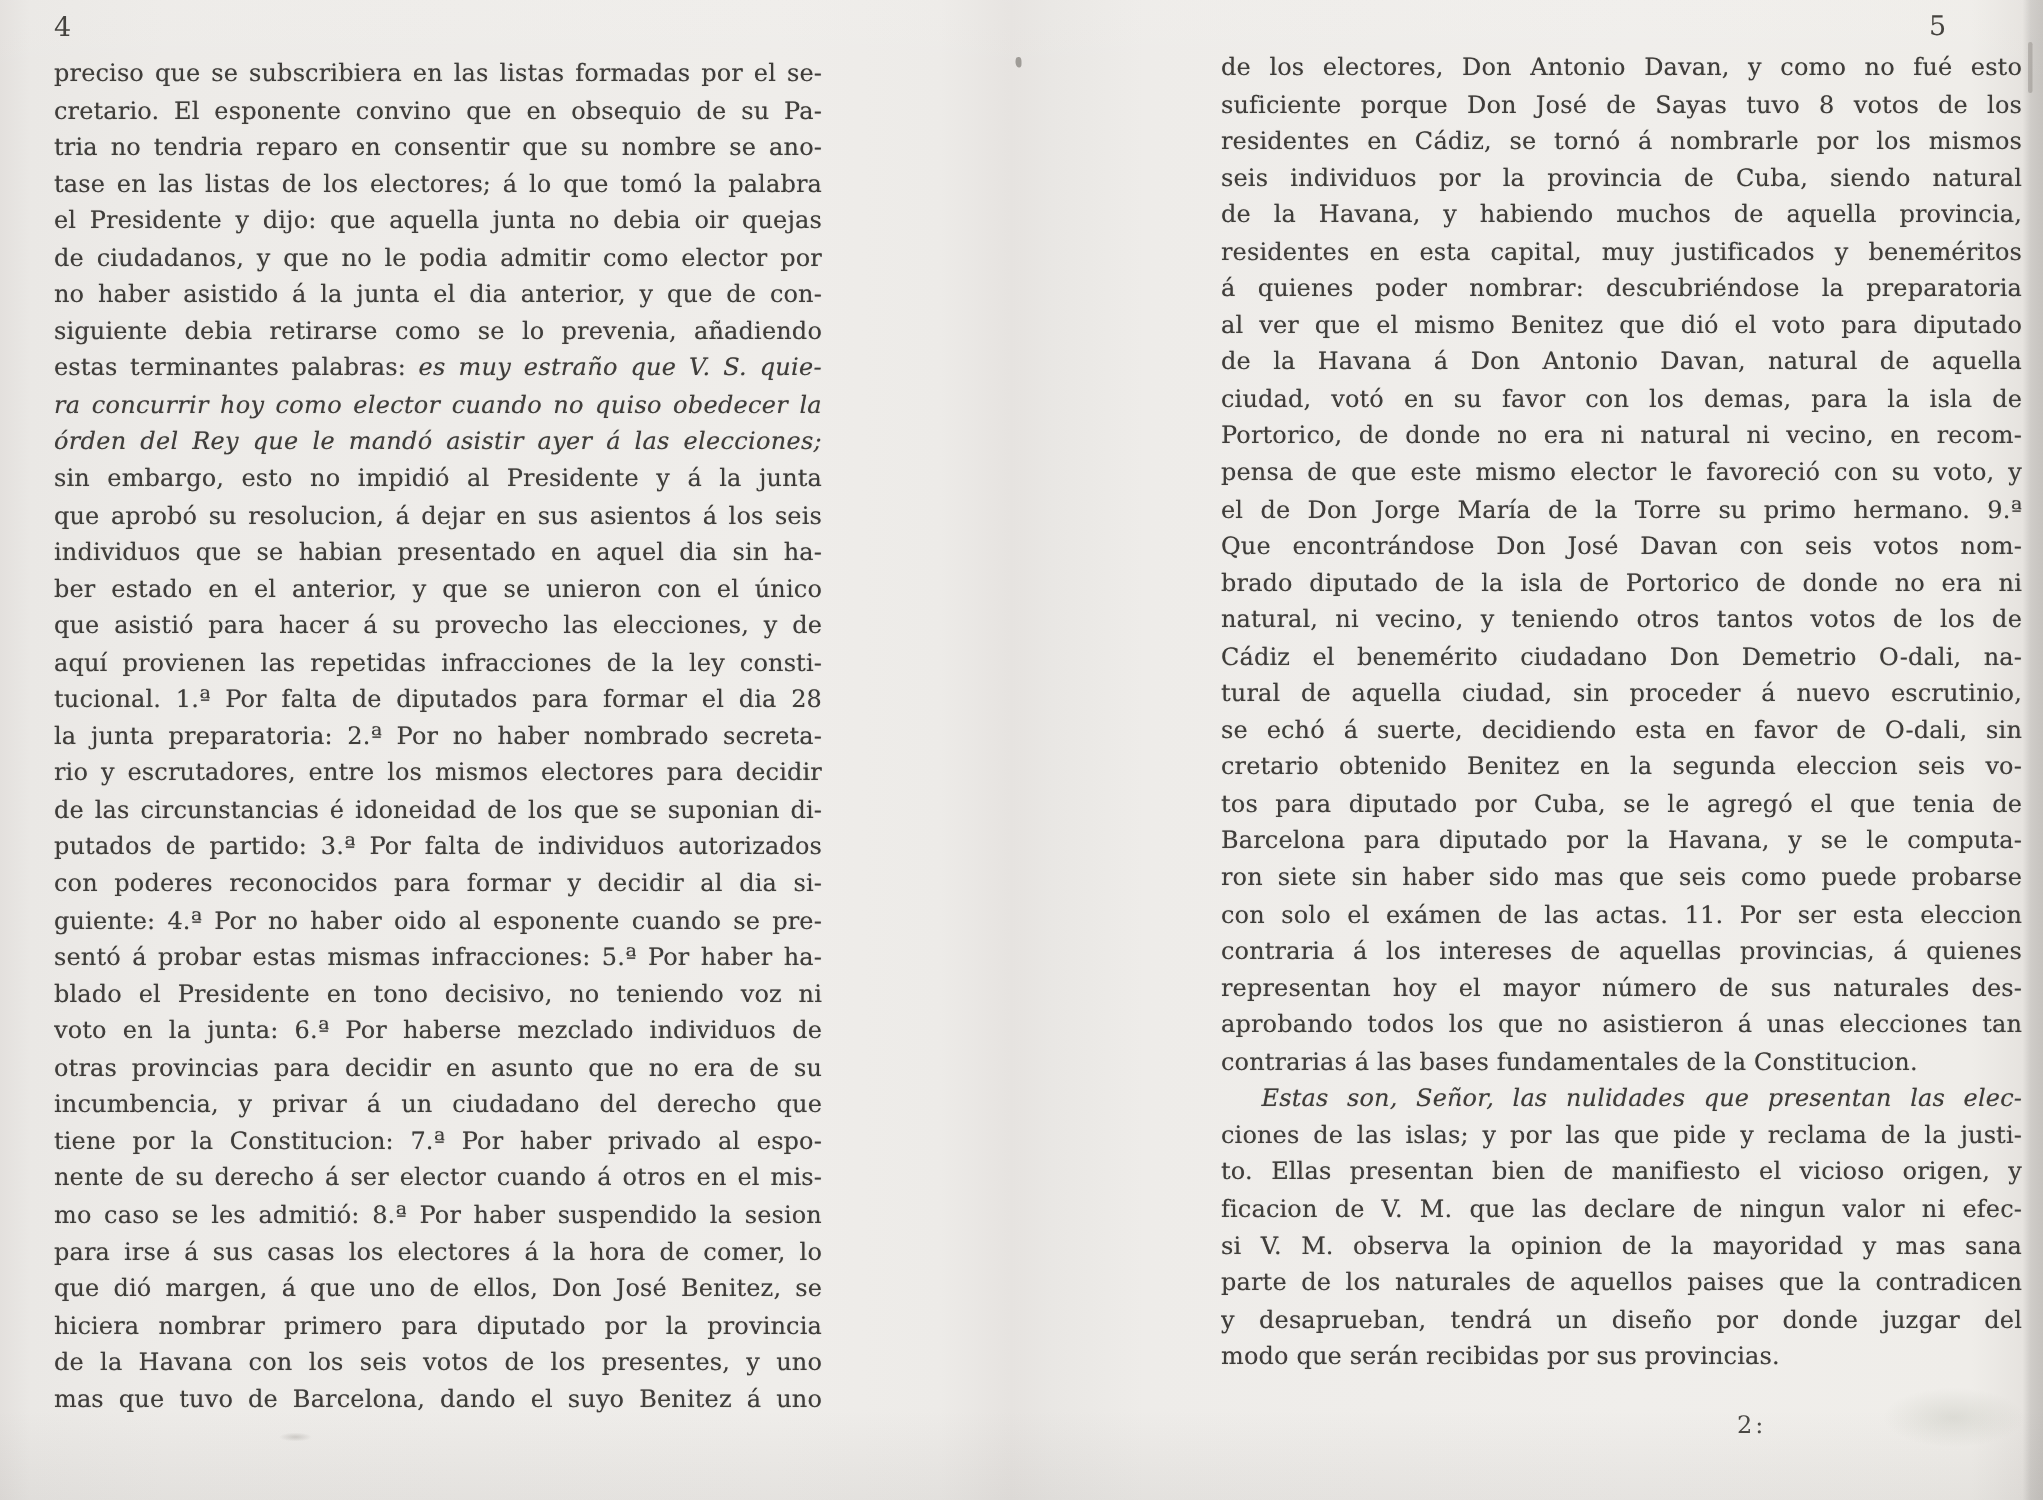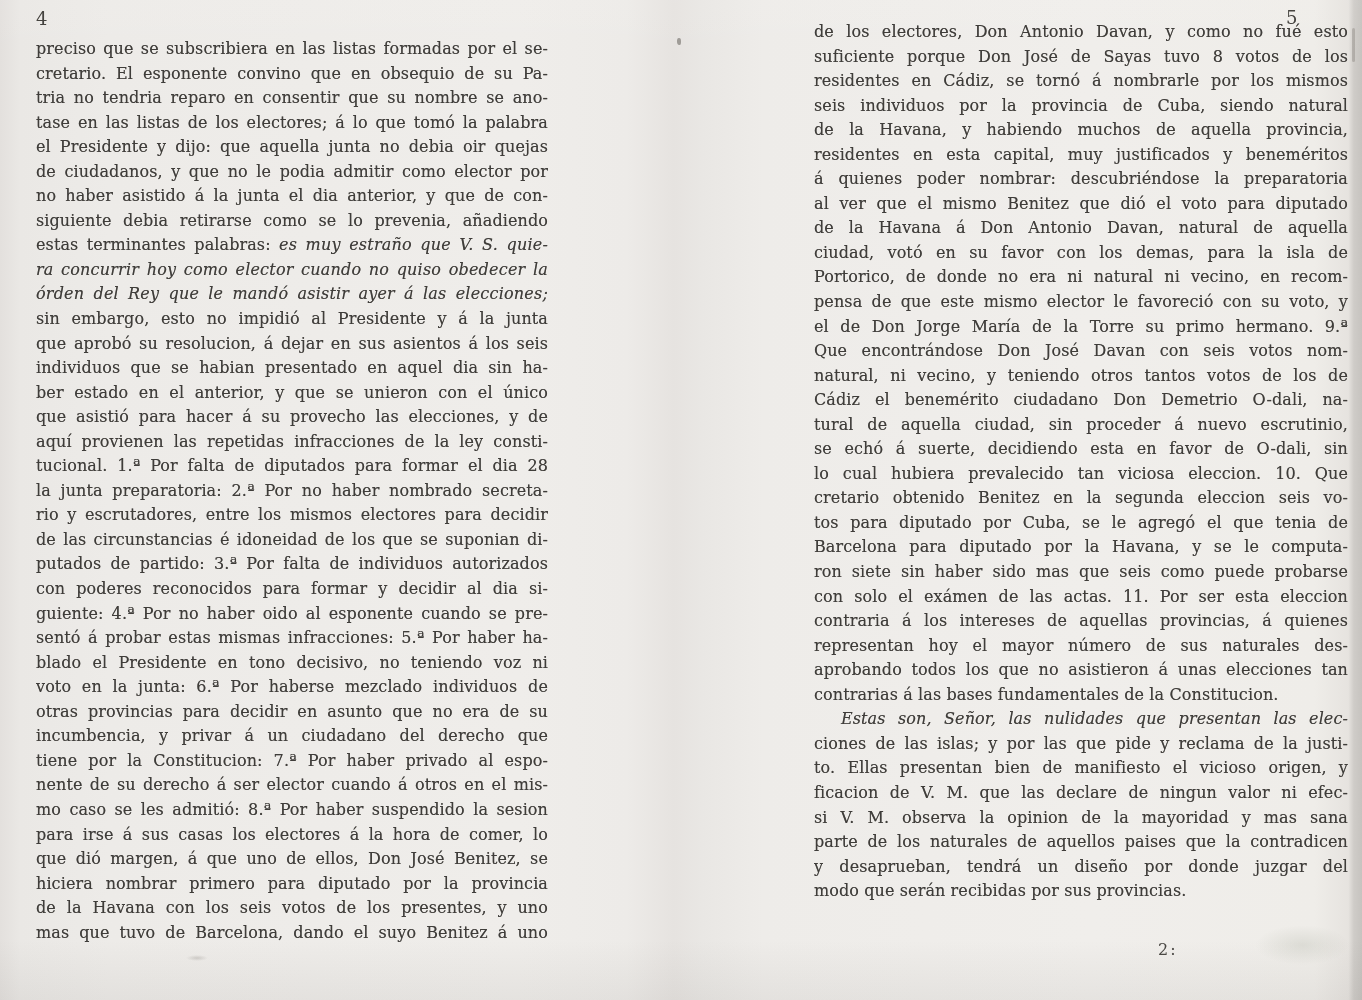--- a/index.html
+++ b/index.html
@@ -32,21 +32,21 @@
   #pn-left { left: 36px; top: 8px; }
   #pn-right { left: 1286px; top: 7px; }
   .text-block {
     position: absolute;
     font-size: 16px;
     line-height: 24.55px;
     letter-spacing: 0.1px;
     text-shadow: 0 0 0.5px rgba(62,58,54,0.55);
   }
   #block-left  { left: 36px;  top: 37px; width: 512px; }
-  #block-right { left: 814px; top: 20px; width: 534px; }
+  #block-right { left: 814px; top: 33px; width: 534px; }
   .line {
     height: 24.55px;
     overflow: hidden;
     text-align: justify;
     text-align-last: justify;
     white-space: normal;
   }
   .line.nj { text-align: center; text-align-last: left; }
   .line.ind { text-indent: 27px; font-style: italic; }
   .line em { font-style: italic; letter-spacing: 0.2px; }
@@ -137,25 +137,25 @@
       <div class="line"><span>de la Havana, y habiendo muchos de aquella provincia,</span></div>
       <div class="line"><span>residentes en esta capital, muy justificados y beneméritos</span></div>
       <div class="line"><span>á quienes poder nombrar: descubriéndose la preparatoria</span></div>
       <div class="line"><span>al ver que el mismo Benitez que dió el voto para diputado</span></div>
       <div class="line"><span>de la Havana á Don Antonio Davan, natural de aquella</span></div>
       <div class="line"><span>ciudad, votó en su favor con los demas, para la isla de</span></div>
       <div class="line"><span>Portorico, de donde no era ni natural ni vecino, en recom-</span></div>
       <div class="line"><span>pensa de que este mismo elector le favoreció con su voto, y</span></div>
       <div class="line"><span>el de Don Jorge María de la Torre su primo hermano. 9.ª</span></div>
       <div class="line"><span>Que encontrándose Don José Davan con seis votos nom-</span></div>
+      <div class="line"><span>brado diputado de la isla de Portorico de donde no era ni</span></div>
       <div class="line"><span>natural, ni vecino, y teniendo otros tantos votos de los de</span></div>
       <div class="line"><span>Cádiz el benemérito ciudadano Don Demetrio O-dali, na-</span></div>
       <div class="line"><span>tural de aquella ciudad, sin proceder á nuevo escrutinio,</span></div>
       <div class="line"><span>se echó á suerte, decidiendo esta en favor de O-dali, sin</span></div>
-      <div class="line"><span>lo cual hubiera prevalecido tan viciosa eleccion. 10. Que</span></div>
       <div class="line"><span>cretario obtenido Benitez en la segunda eleccion seis vo-</span></div>
       <div class="line"><span>tos para diputado por Cuba, se le agregó el que tenia de</span></div>
       <div class="line"><span>Barcelona para diputado por la Havana, y se le computa-</span></div>
       <div class="line"><span>ron siete sin haber sido mas que seis como puede probarse</span></div>
       <div class="line"><span>con solo el exámen de las actas. 11. Por ser esta eleccion</span></div>
       <div class="line"><span>contraria á los intereses de aquellas provincias, á quienes</span></div>
       <div class="line"><span>representan hoy el mayor número de sus naturales des-</span></div>
       <div class="line"><span>aprobando todos los que no asistieron á unas elecciones tan</span></div>
       <div class="line nj"><span>contrarias á las bases fundamentales de la Constitucion.</span></div>
       <div class="line ind"><span>Estas son, Señor, las nulidades que presentan las elec-</span></div>

